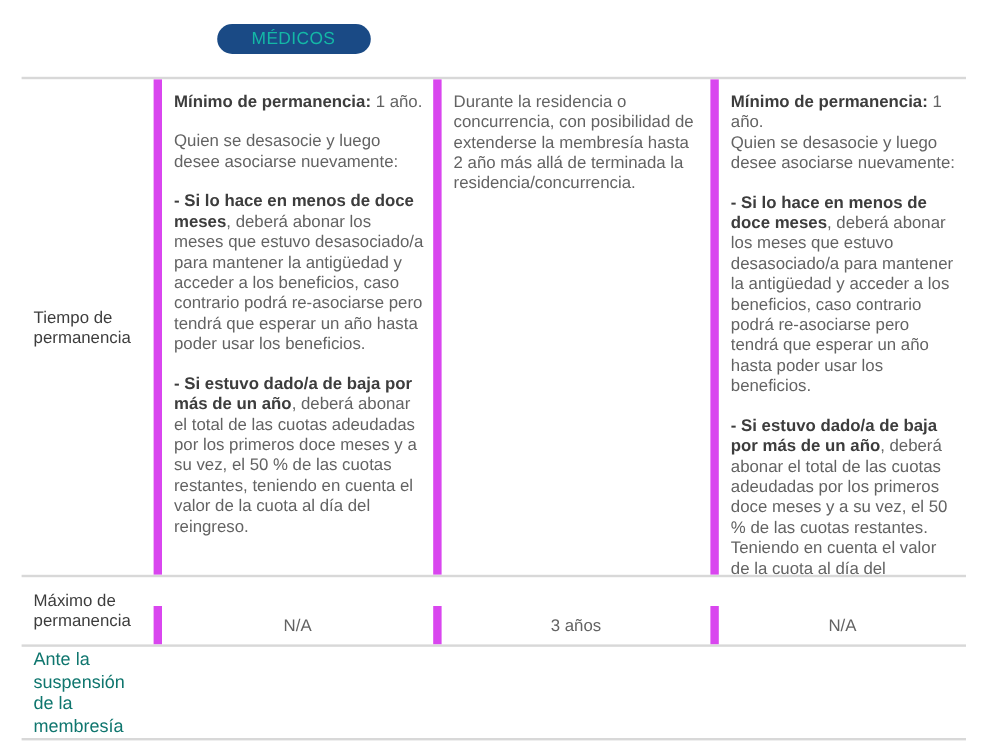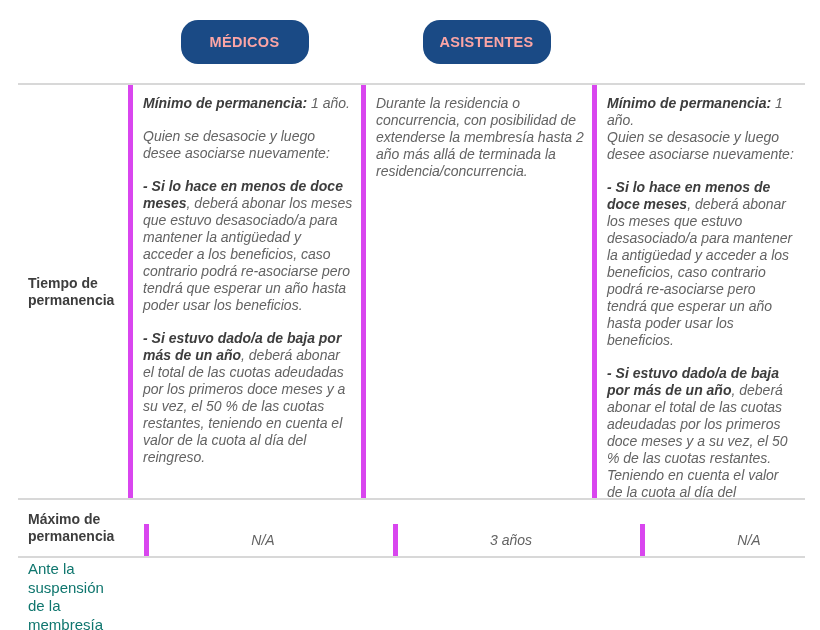--- a/index.html
+++ b/index.html
@@ -11,27 +11,27 @@
   }
   
   .pills-row {
     display: grid;
     grid-template-columns: 110px 233px 231px 213px;
     width: 787px;
     margin: 20px 0 0 18px;
   }
   .pill {
     justify-self: center;
-    width: 128px; height: 44px;
+    width: 128px; height: 25px;
     border: none;
     border-radius: 17px;
     background: #1a4a85;
-    color: #fca5a5;
+    color: #14b8a6;
     font-family: "Liberation Sans", sans-serif;
-    font-weight: bold;
+    font-weight: normal;
     font-size: 14.5px;
     letter-spacing: 0.3px;
     display: flex; align-items: center; justify-content: center;
     cursor: pointer;
     padding: 0;
   }
   .pill.nudge { transform: translateX(10px); }
   
   .table {
     width: 787px;
@@ -39,28 +39,28 @@
     border-top: 2px solid #d8d8d8;
   }
   .row {
     display: grid;
     border-bottom: 2px solid #d8d8d8;
     overflow: hidden;
   }
   .cols4 { grid-template-columns: 110px 233px 231px 213px; }
   .cols2 { grid-template-columns: 110px 677px; }
   .row-tiempo     { height: 413px; }
-  .row-maximo     { height: 56px; gap: 16px; }
+  .row-maximo     { height: 56px; }
   .row-suspension { height: 76px; }
   .cell { box-sizing: border-box; overflow: hidden; }
-  .cell + .cell { border-left: 5px solid #d946ef; font-style: italic; }
+  .cell + .cell { border-left: 7px solid #d946ef; }
   .label-cell {
     display: flex; align-items: center;
     padding: 4px 6px 4px 10px;
-    font-size: 14px; font-weight: bold;
+    font-size: 14px; font-weight: normal;
     line-height: 17px;
     color: #3d3d3d;
   }
   .body-cell {
     padding: 10px 8px 0 10px;
     font-size: 14px;
     line-height: 17px;
     color: #636363;
   }
   .body-cell p { margin: 0 0 16px 0; white-space: pre-line; }
@@ -78,21 +78,20 @@
     line-height: 18.5px;
     color: #0f766e;
   }
 </style>
 </head>
 <body>
 
 <div class="pills-row">
   <div></div>
   <button class="pill">MÉDICOS</button>
-  <button class="pill nudge">ASISTENTES</button>
 </div>
 
 <div class="table">
 
   <div class="row cols4 row-tiempo">
     <div class="cell label-cell">Tiempo de permanencia</div>
     <div class="cell body-cell">
         <p><strong>Mínimo de permanencia:</strong><span> 1 año.</span></p>
         <p><span>Quien se desasocie y luego desee asociarse nuevamente:</span></p>
         <p><strong>- Si lo hace en menos de doce meses</strong><span>, deberá abonar los meses que estuvo desasociado/a para mantener la antigüedad y acceder a los beneficios, caso contrario podrá re-asociarse pero tendrá que esperar un año hasta poder usar los beneficios.</span></p>

